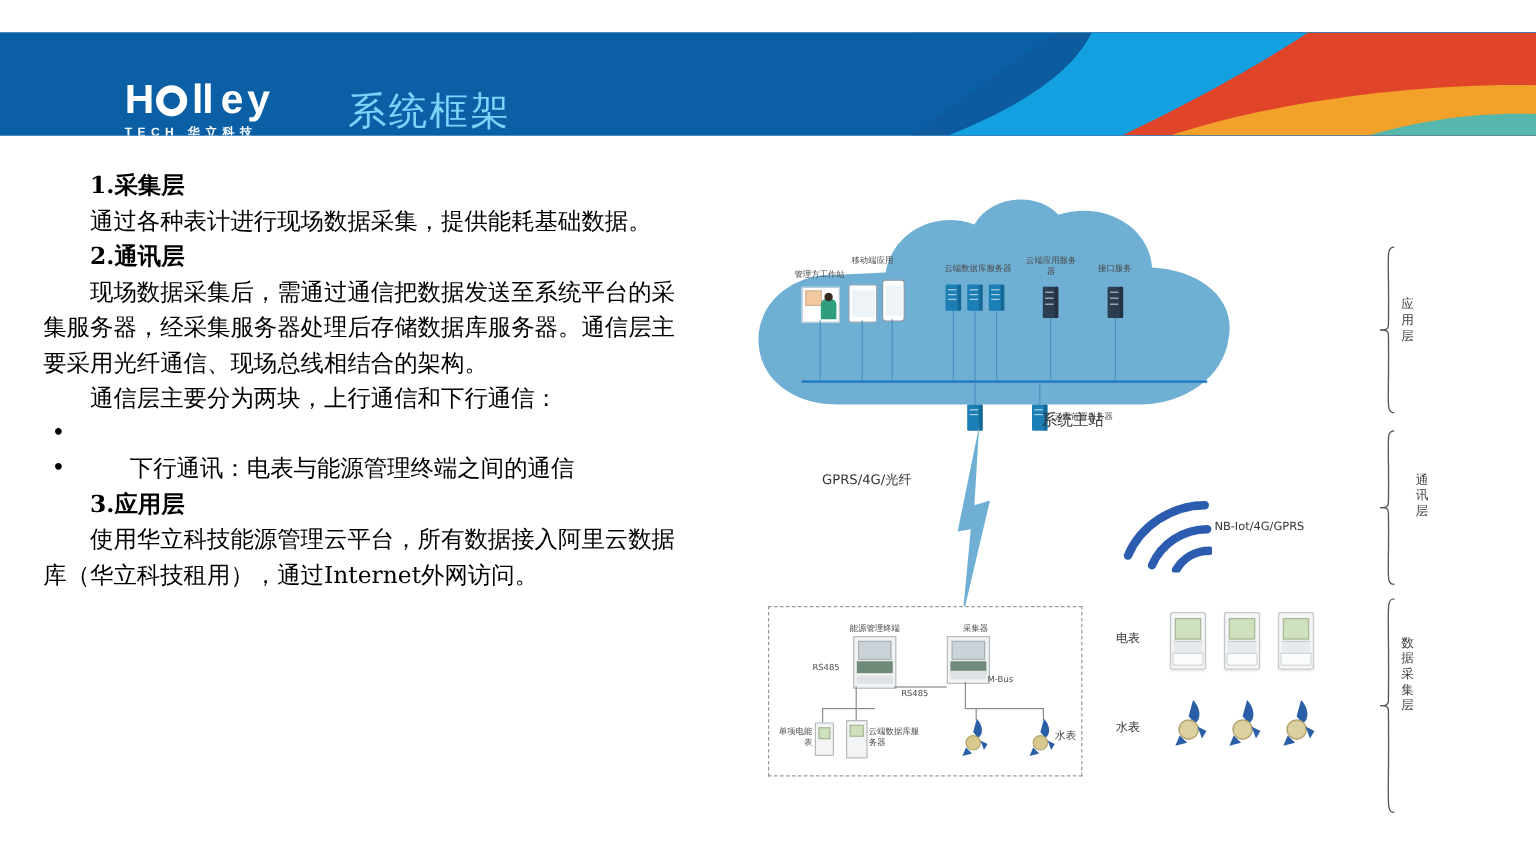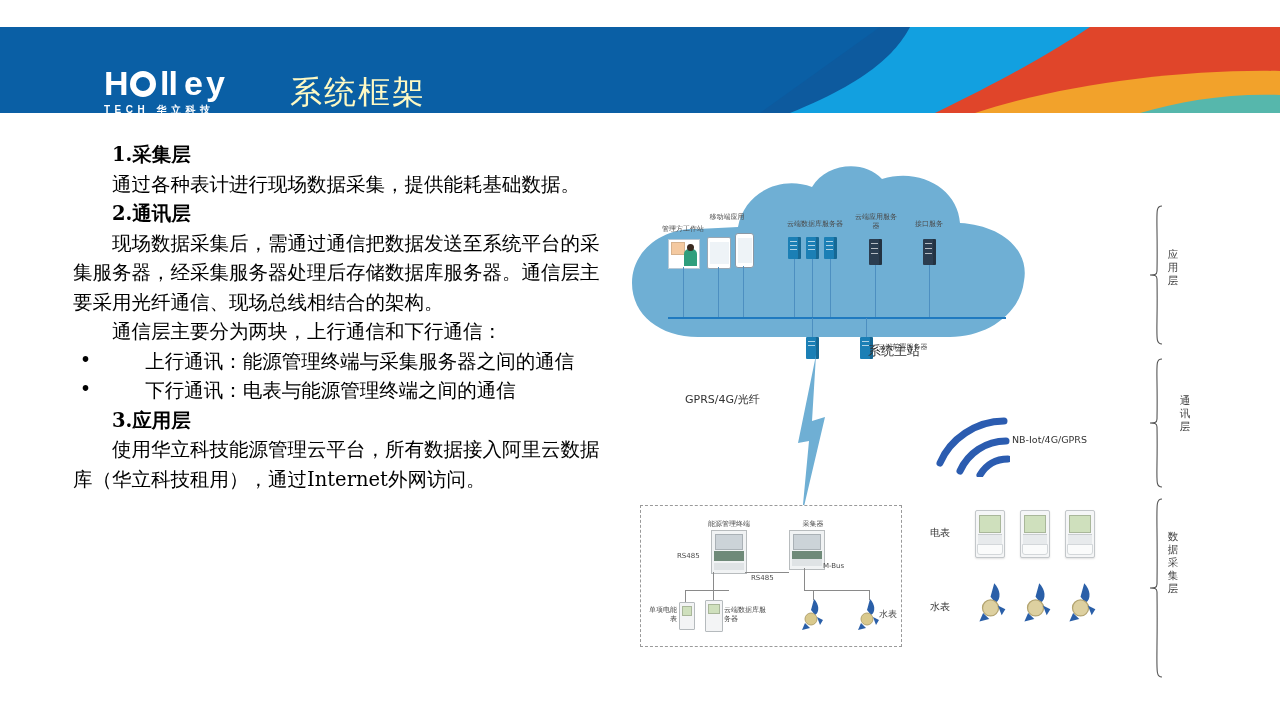--- a/index.html
+++ b/index.html
@@ -24,28 +24,28 @@
   }
   #logo .ring:after{
     content:"";position:absolute;left:2px;top:2px;right:2px;bottom:2px;border-radius:50%;
     box-shadow:inset 0 0 0 2px rgba(10,95,165,.45);
   }
   #logo .tech{
     position:absolute;left:0;top:36px;width:170px;color:#ffffff;font-size:10px;
     letter-spacing:4.5px;font-weight:bold;white-space:nowrap;
   }
   #page-title{
-    position:absolute;left:290px;top:44px;color:#fef9c3;font-size:32px;letter-spacing:2px;
+    position:absolute;left:290px;top:44px;color:#7dd3fc;font-size:32px;letter-spacing:2px;
     font-family:"DejaVu Sans",sans-serif;
   }
   
   #text-col{
     position:absolute;left:36px;top:140px;width:540px;
     font-family:"DejaVu Serif","Liberation Serif",serif;
-    color:#000000;font-size:19.5px;line-height:29.5px;margin-left:37px;
+    color:#000000;font-size:19.5px;line-height:29.5px;
   }
   #text-col .h{font-weight:bold;text-indent:2em;display:block;}
   #text-col .p{text-indent:2em;display:block;}
   #text-col .b{display:block;padding-left:1.6em;text-indent:0;position:relative;}
   #text-col .b .dot{position:absolute;left:.35em;top:-1px;}
   #text-col .b .gap{display:inline-block;width:2.1em;}
   
   #diagram{position:absolute;left:600px;top:130px;width:600px;height:560px;}
   .lbl{position:absolute;color:#4a4a4a;font-size:7px;line-height:9px;text-align:center;
        font-family:"DejaVu Sans",sans-serif;white-space:nowrap;}
@@ -117,21 +117,21 @@
 </div>
 
 <div id="text-col">
   <span class="h">1.采集层</span>
   <span class="p">通过各种表计进行现场数据采集，提供能耗基础数据。</span>
 
   <span class="h">2.通讯层</span>
   <span class="p">现场数据采集后，需通过通信把数据发送至系统平台的采集服务器，经采集服务器处理后存储数据库服务器。通信层主要采用光纤通信、现场总线相结合的架构。</span>
   <span class="p">通信层主要分为两块，上行通信和下行通信：</span>
 
-  <span class="b"><span class="dot">•</span><span class="gap"></span><span>上行通讯：能源管理终端与采集服务器之间的通信</span></span>
+  <span class="b"><span class="dot">•</span><span class="gap"></span></span>
   <span class="b"><span class="dot">•</span><span class="gap"></span><span>下行通讯：电表与能源管理终端之间的通信</span></span>
 
   <span class="h">3.应用层</span>
   <span class="p">使用华立科技能源管理云平台，所有数据接入阿里云数据库（华立科技租用），通过Internet外网访问。</span>
 </div>
 
 <div id="diagram">
 
   <div id="cloud">
     <svg viewBox="0 0 420 200">

